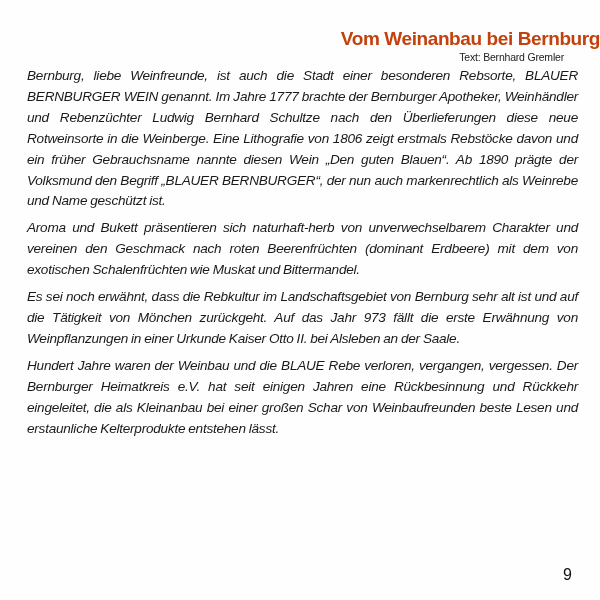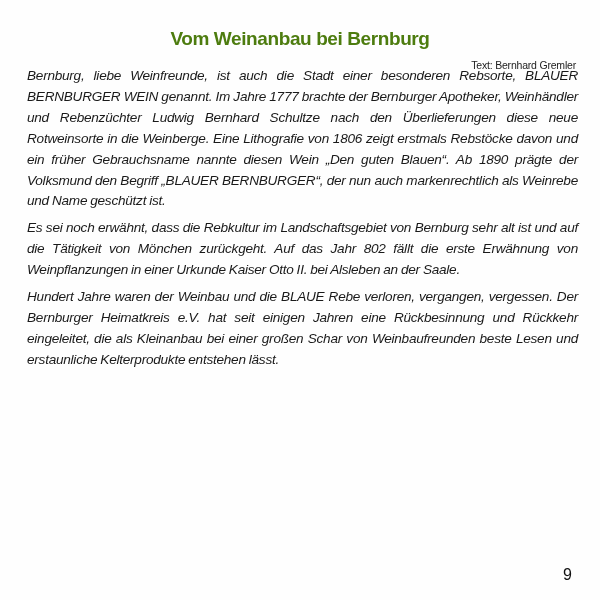--- a/index.html
+++ b/index.html
@@ -1,28 +1,29 @@
 <!DOCTYPE html>
 <html><head>
 <meta charset="utf-8">
 <style>
   html, body { margin: 0; padding: 0; background: #ffffff; }
   body { width: 600px; height: 600px; position: relative; overflow: hidden; font-family: "Liberation Sans", sans-serif; color: #1a1a1a; }
   .page { position: absolute; left: 0; top: 0; width: 600px; height: 600px; background: #fefefe; }
-  .title { position: absolute; left: 0; right: 0; top: 28px; text-align: center; font-size: 19px; font-weight: bold; letter-spacing: -0.4px; color: #4d7c0f; }
-  .author { position: absolute; right: 24px; top: 51px; font-size: 10.5px; color: #222; letter-spacing: -0.2px; margin-top: 8px; }
+  .title { position: absolute; left: 0; right: 0; top: 28px; text-align: right; font-size: 19px; font-weight: bold; letter-spacing: -0.4px; color: #c2410c; }
+  .author { position: absolute; right: 36px; top: 51px; font-size: 10.5px; color: #222; letter-spacing: -0.2px; }
   .body { position: absolute; left: 27px; width: 551px; top: 66px; }
   .para { margin: 0 0 6px 0; font-size: 13.6px; line-height: 20.9px; text-align: justify; letter-spacing: -0.25px; word-spacing: -0.5px; font-style: italic; }
   .pagenum { position: absolute; right: 28px; top: 566px; font-size: 16px; color: #111; }
 </style>
 </head>
 <body>
 
 <div class="page">
   <div class="title">Vom Weinanbau bei Bernburg</div>
   <div class="author">Text: Bernhard Gremler</div>
   <div class="body">
     <p class="para">Bernburg, liebe Weinfreunde, ist auch die Stadt einer besonderen Rebsorte, BLAUER BERNBURGER WEIN genannt. Im Jahre 1777 brachte der Bernburger Apotheker, Weinhändler und Rebenzüchter Ludwig Bernhard Schultze nach den Überlieferungen diese neue Rotweinsorte in die Weinberge. Eine Lithografie von 1806 zeigt erstmals Rebstöcke davon und ein früher Gebrauchsname nannte diesen Wein „Den guten Blauen“. Ab 1890 prägte der Volksmund den Begriff „BLAUER BERNBURGER“, der nun auch markenrechtlich als Weinrebe und Name geschützt ist.</p>
-    <p class="para">Es sei noch erwähnt, dass die Rebkultur im Landschaftsgebiet von Bernburg sehr alt ist und auf die Tätigkeit von Mönchen zurückgeht. Auf das Jahr 802 fällt die erste Erwähnung von Weinpflanzungen in einer Urkunde Kaiser Otto II. bei Alsleben an der Saale.</p>
+    <p class="para">Aroma und Bukett präsentieren sich naturhaft-herb von unverwechselbarem Charakter und vereinen den Geschmack nach roten Beerenfrüchten (dominant Erdbeere) mit dem von exotischen Schalenfrüchten wie Muskat und Bittermandel.</p>
+    <p class="para">Es sei noch erwähnt, dass die Rebkultur im Landschaftsgebiet von Bernburg sehr alt ist und auf die Tätigkeit von Mönchen zurückgeht. Auf das Jahr 973 fällt die erste Erwähnung von Weinpflanzungen in einer Urkunde Kaiser Otto II. bei Alsleben an der Saale.</p>
     <p class="para">Hundert Jahre waren der Weinbau und die BLAUE Rebe verloren, vergangen, vergessen. Der Bernburger Heimatkreis e.V. hat seit einigen Jahren eine Rückbesinnung und Rückkehr eingeleitet, die als Kleinanbau bei einer großen Schar von Weinbaufreunden beste Lesen und erstaunliche Kelterprodukte entstehen lässt.</p>
   </div>
   <div class="pagenum">9</div>
 </div>
 
 </body></html>

